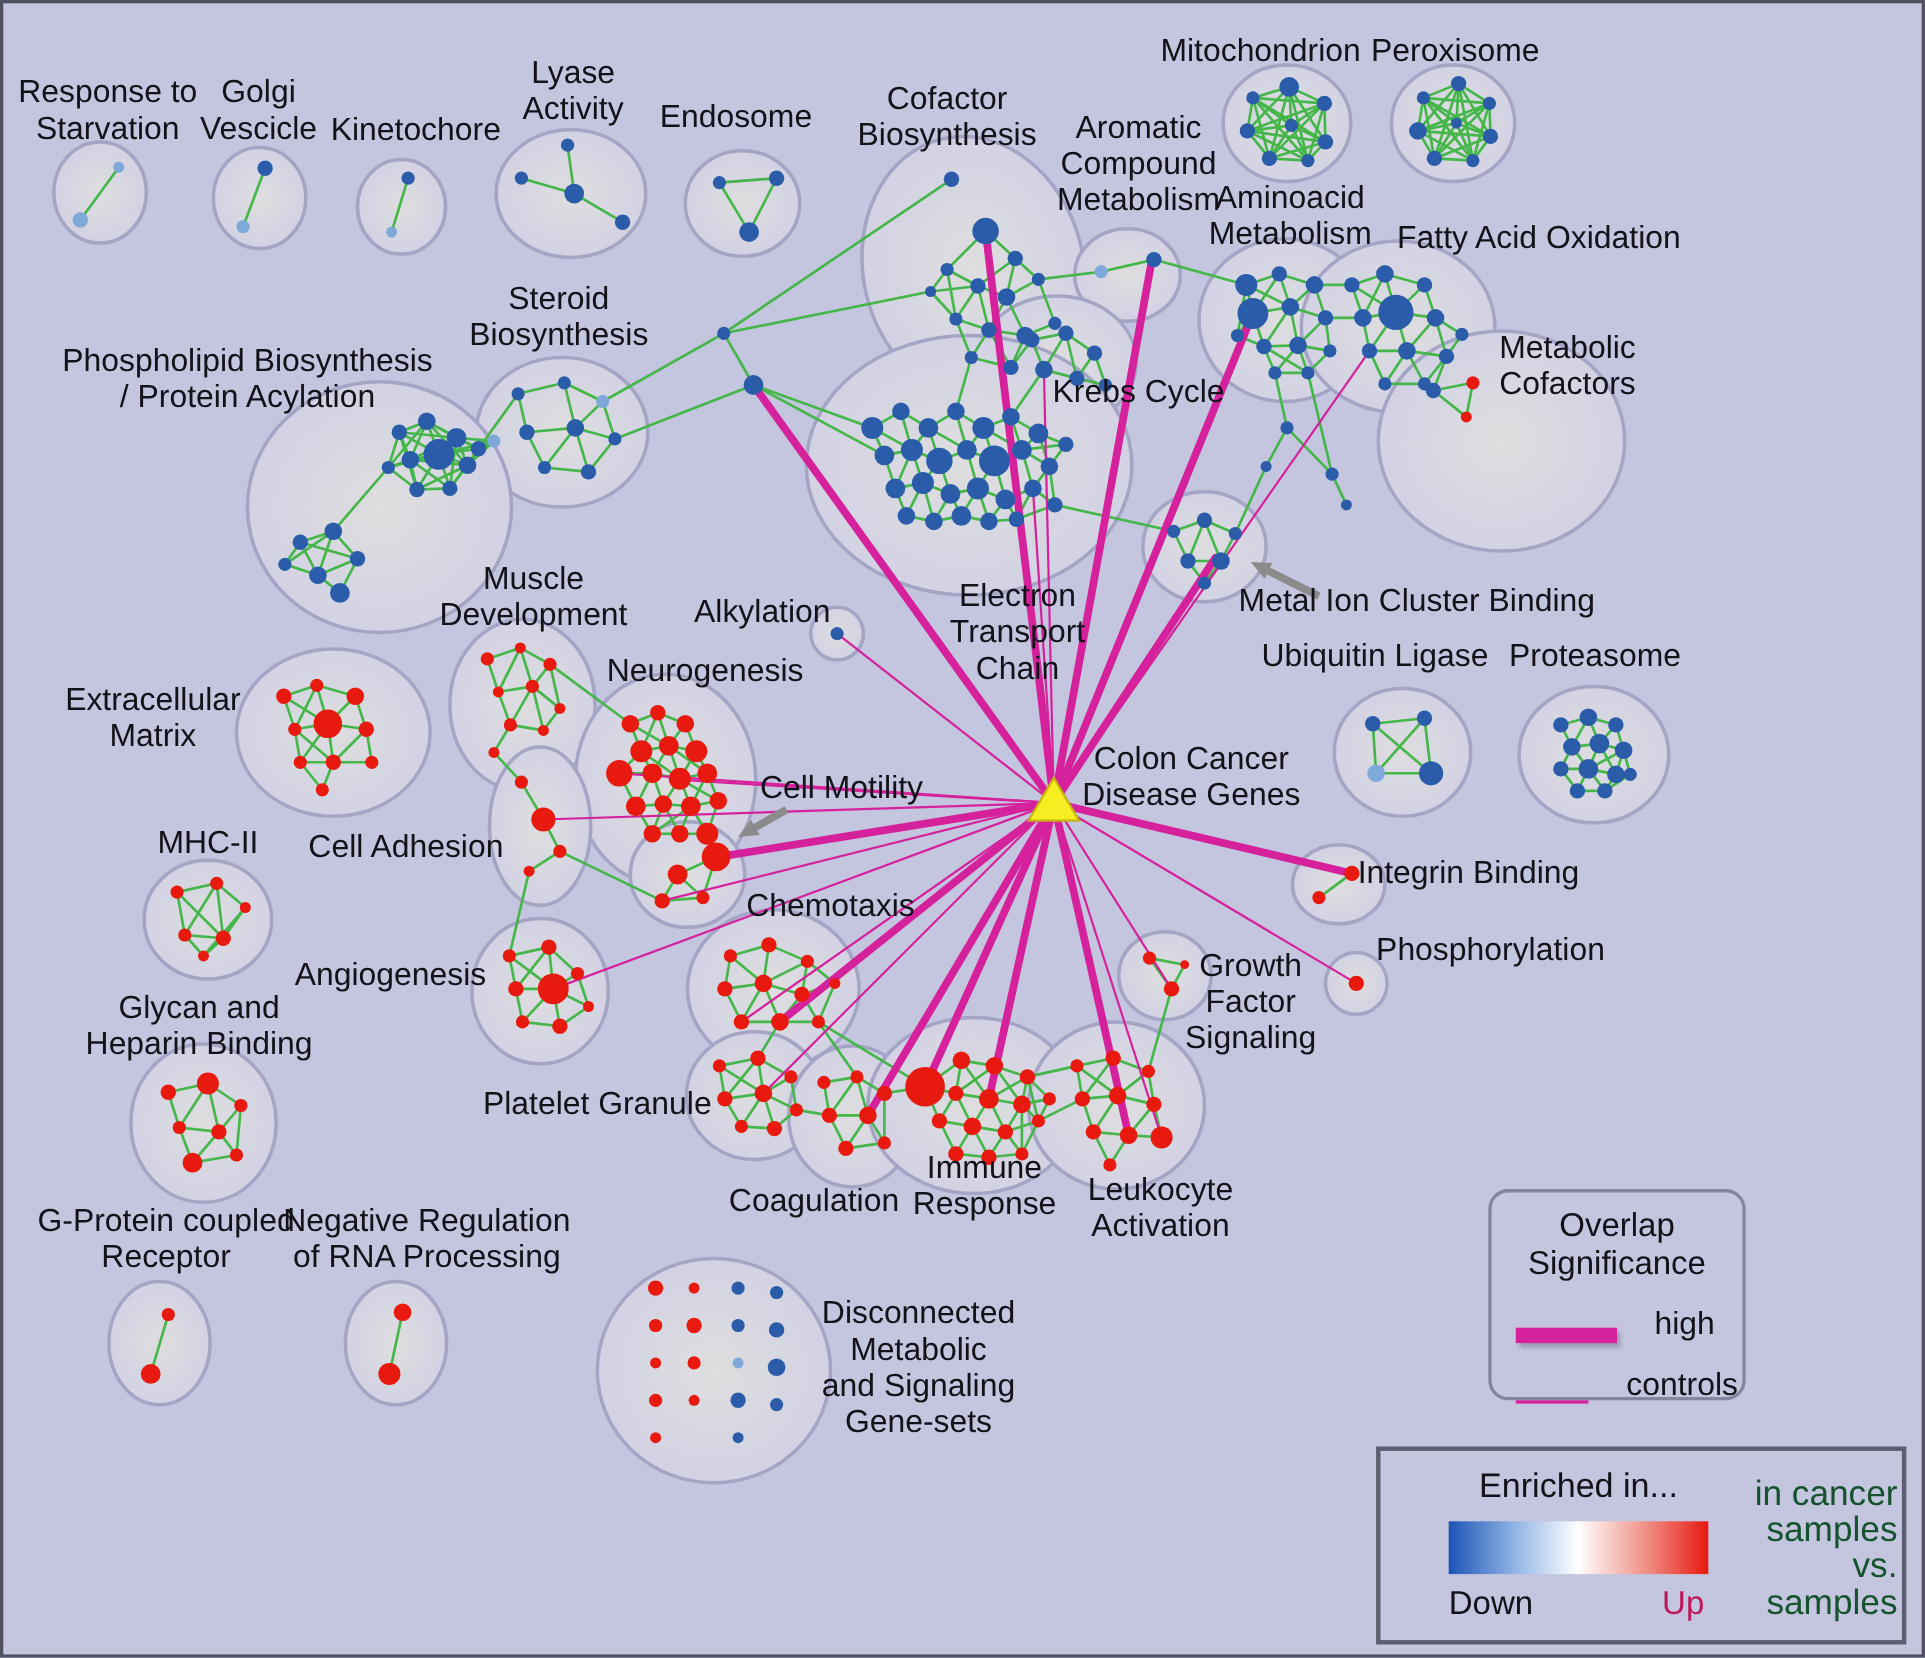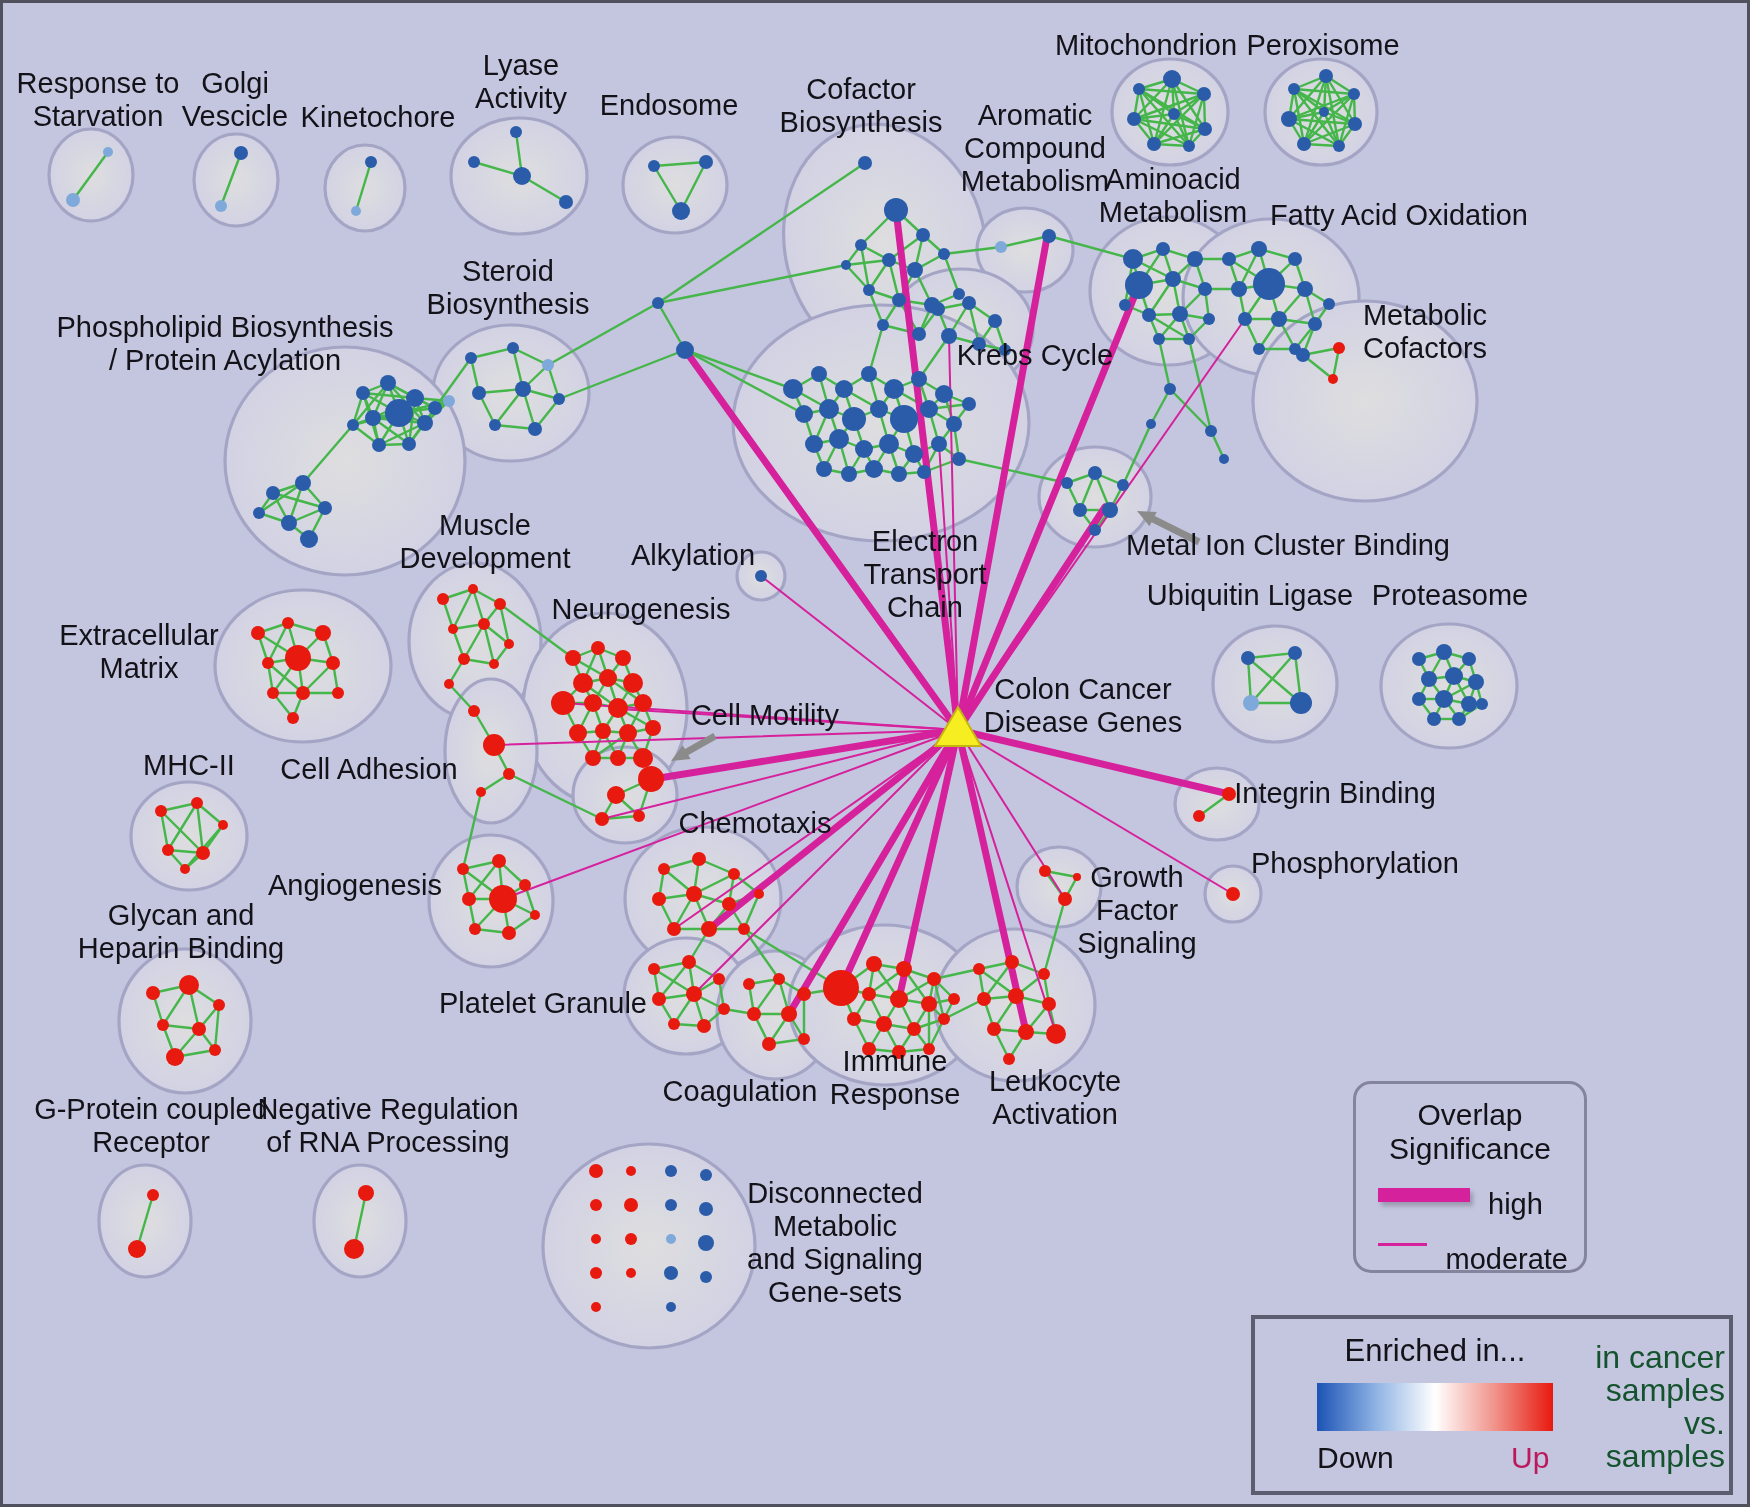--- a/index.html
+++ b/index.html
@@ -3,21 +3,21 @@
 <meta charset="utf-8">
 <style>
   html,body{margin:0;padding:0;}
   body{font-family:"Liberation Sans", sans-serif;}
   .figure{position:relative;width:1750px;height:1507px;box-sizing:border-box;border:3px solid #50505e;overflow:hidden;}
   .figure svg{position:absolute;left:0;top:0;}
   .clabel{font-family:"Liberation Sans", sans-serif;font-size:29px;fill:#121218;}
   .legend{position:absolute;box-sizing:border-box;}
   .legend-overlap{left:1350px;top:1078px;width:234px;height:192px;border:3px solid #84849c;border-radius:18px;}
   .legend-overlap .ltitle{text-align:center;font-size:30px;color:#121218;line-height:34px;margin-top:14px;}
-  .lrow{display:flex;align-items:flex-start;margin:22px 16px 0 22px;}
+  .lrow{display:flex;align-items:flex-end;margin:22px 4px 0 22px;gap:16px;}
   .lrow .lbl{font-size:29px;color:#121218;margin-left:18px;}
   .bar-high{width:92px;height:14px;box-shadow:3px 4px 4px #9a9ab0;}
   .bar-moderate{width:92px;height:3px;}
   .legend-enriched{left:1248px;top:1312px;width:482px;height:180px;border:4px solid #5d5d70;}
   .legend-enriched .ltitle{position:absolute;left:30px;top:14px;width:300px;text-align:center;font-size:31px;color:#121218;}
   .grad{position:absolute;left:62px;top:64px;width:236px;height:48px;}
   .down-lbl{position:absolute;left:62px;top:122px;font-size:30px;color:#121218;}
   .up-lbl{position:absolute;left:256px;top:122px;font-size:30px;color:#be185d;}
   .note{position:absolute;left:310px;top:22px;width:160px;text-align:right;font-size:32px;color:#14532d;line-height:33px;}
 </style>
@@ -1043,21 +1043,21 @@
     <div class="ltitle">
       <div>Overlap</div>
       <div>Significance</div>
     </div>
     <div class="lrow">
       <div class="bar-high mag-fill" style="background: rgb(214, 33, 156);"></div>
       <div class="lbl">high</div>
     </div>
     <div class="lrow">
       <div class="bar-moderate mag-fill" style="background: rgb(214, 33, 156);"></div>
-      <div class="lbl">moderate</div>
+      <div class="lbl">controls</div>
     </div>
   </div>
 
   <div class="legend legend-enriched">
     <div class="ltitle">Enriched in...</div>
     <div class="grad" style="background: linear-gradient(to right, rgb(28, 83, 181), rgb(143, 179, 228), rgb(255, 255, 255), rgb(240, 149, 140), rgb(232, 25, 15));"></div>
     <div class="down-lbl">Down</div>
     <div class="up-lbl">Up</div>
     <div class="note">
       <div>in cancer</div>

